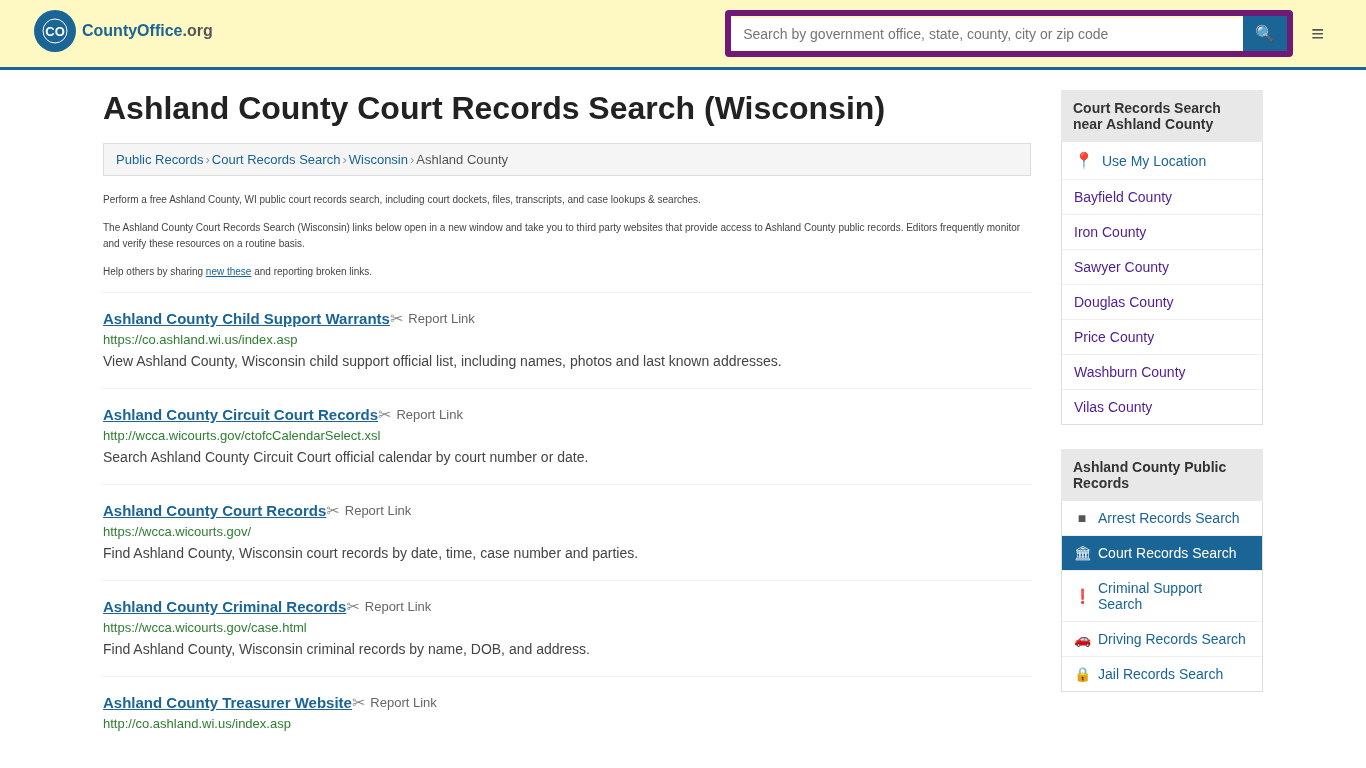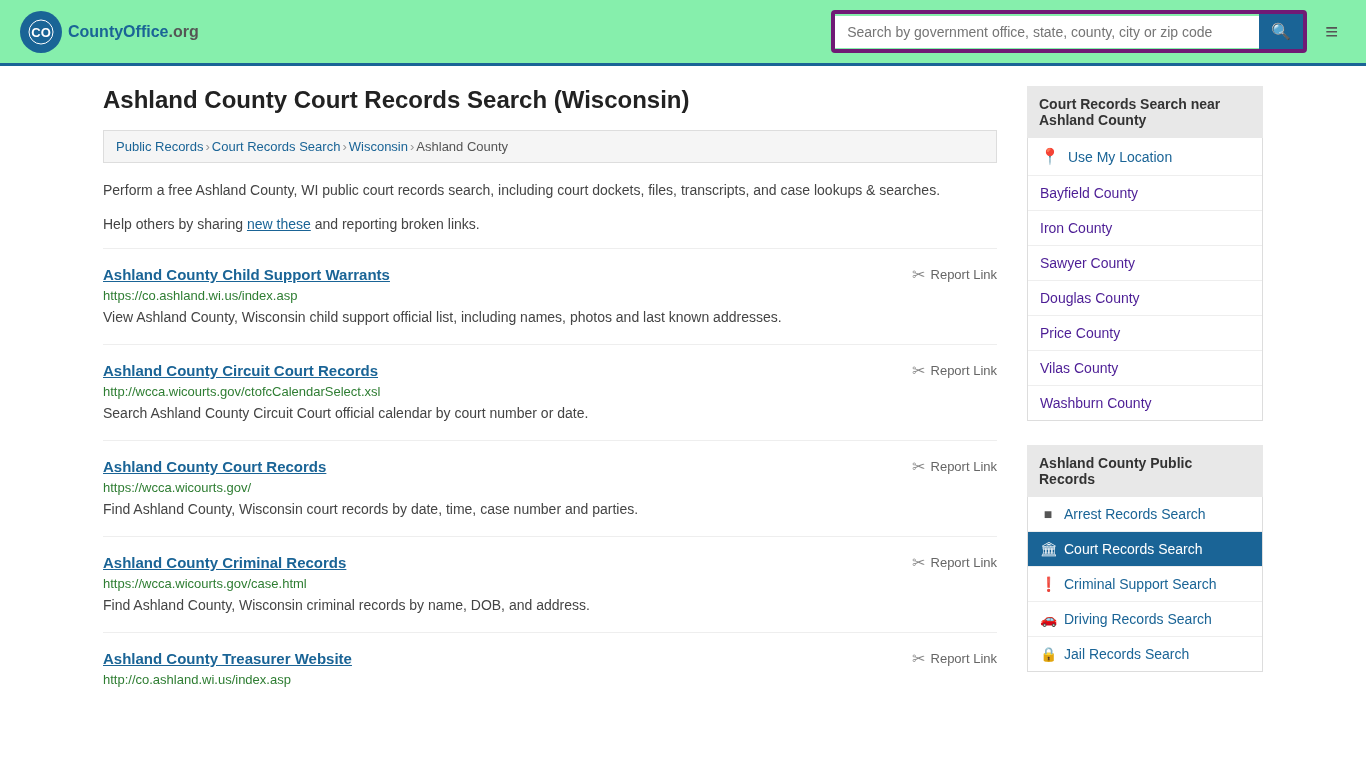--- a/index.html
+++ b/index.html
@@ -1,24 +1,24 @@
 <!DOCTYPE html>
 <html><head>
   <meta charset="utf-8">
   <style>
     * { box-sizing: border-box; margin: 0; padding: 0; }
     body { font-family: Arial, sans-serif; font-size: 14px; color: #333; background: #fff; }
 
     
     .header {
-      background: #86efac;
+      background: #fef9c3;
       border-bottom: 3px solid #1a6496;
-      padding: 10px 20px;
-      display: flex;
-      align-items: flex-end;
+      padding: 10px 34px;
+      display: flex;
+      align-items: flex-start;
       justify-content: space-between;
     }
     .logo-area {
       display: flex;
       align-items: center;
       gap: 6px;
     }
     .logo-circle {
       width: 42px;
       height: 42px;
@@ -40,24 +40,24 @@
       color: #1a6496;
     }
     .header-right {
       display: flex;
       align-items: center;
       gap: 10px;
     }
     .search-bar {
       display: flex;
       align-items: center;
-      border: 4px solid #701a75;
+      border: 6px solid #701a75;
       border-radius: 4px;
       overflow: hidden;
-      width: 476px;
+      width: 568px;
     }
     .search-bar input {
       border: none;
       outline: none;
       padding: 8px 12px;
       font-size: 14px;
       width: 100%;
       color: #999;
     }
     .search-btn {
@@ -82,27 +82,27 @@
       max-width: 1200px;
       margin: 0 auto;
       padding: 20px 20px;
       display: flex;
       gap: 30px;
     }
     .content-area {
       flex: 1;
     }
     .sidebar {
-      width: 236px;
+      width: 202px;
       flex-shrink: 0;
     }
 
     
     .page-title {
-      font-size: 24px;
+      font-size: 32px;
       font-weight: bold;
       color: #222;
       margin-bottom: 16px;
     }
 
     
     .breadcrumb {
       font-size: 13px;
       color: #555;
       background: #f5f5f5;
@@ -114,39 +114,38 @@
       flex-wrap: wrap;
     }
     .breadcrumb a {
       color: #1a6496;
       text-decoration: none;
     }
     .breadcrumb .sep { color: #999; margin: 0 2px; }
 
     
     .description {
-      font-size: 14px;
+      font-size: 10px;
       line-height: 1.6;
       color: #444;
       margin-bottom: 12px;
     }
     .description a {
       color: #1a6496;
       text-decoration: underline;
     }
 
     
     .record-entry {
       border-top: 1px solid #eee;
       padding: 16px 0;
     }
     .record-header {
       display: flex;
       align-items: center;
-      justify-content: space-between;
       margin-bottom: 4px;
     }
     .record-title {
       font-size: 15px;
       font-weight: bold;
       color: #1a6496;
       text-decoration: underline;
       cursor: pointer;
     }
     .report-link {
@@ -280,20 +279,21 @@
       <a href="#">Public Records</a>
       <span class="sep">›</span>
       <a href="#">Court Records Search</a>
       <span class="sep">›</span>
       <a href="#">Wisconsin</a>
       <span class="sep">›</span>
       <span>Ashland County</span>
     </nav>
 
     <p class="description">Perform a free Ashland County, WI public court records search, including court dockets, files, transcripts, and case lookups &amp; searches.</p>
+    <p class="description">The Ashland County Court Records Search (Wisconsin) links below open in a new window and take you to third party websites that provide access to Ashland County public records. Editors frequently monitor and verify these resources on a routine basis.</p>
     <p class="description">
       <span>Help others by sharing </span><a href="#">new these</a><span> and reporting broken links.</span>
     </p>
 
     <div id="records-container">
         <div class="record-entry">
     <div class="record-header">
       <a class="record-title" href="#">Ashland County Child Support Warrants</a>
       <span class="report-link">
         <span class="report-icon">✂</span>
@@ -382,26 +382,26 @@
               <span>Douglas County</span>
             </a>
           </li>
           <li>
             <a href="#">
               <span>Price County</span>
             </a>
           </li>
           <li>
             <a href="#">
+              <span>Washburn County</span>
+            </a>
+          </li>
+          <li>
+            <a href="#">
               <span>Vilas County</span>
-            </a>
-          </li>
-          <li>
-            <a href="#">
-              <span>Washburn County</span>
             </a>
           </li>
         </ul>
     </div>
 
     <div class="sidebar-section">
       <div class="sidebar-heading">Ashland County Public Records</div>
       <ul class="pub-records-list" id="pub-records-list">
           <li>
             <a href="#">

